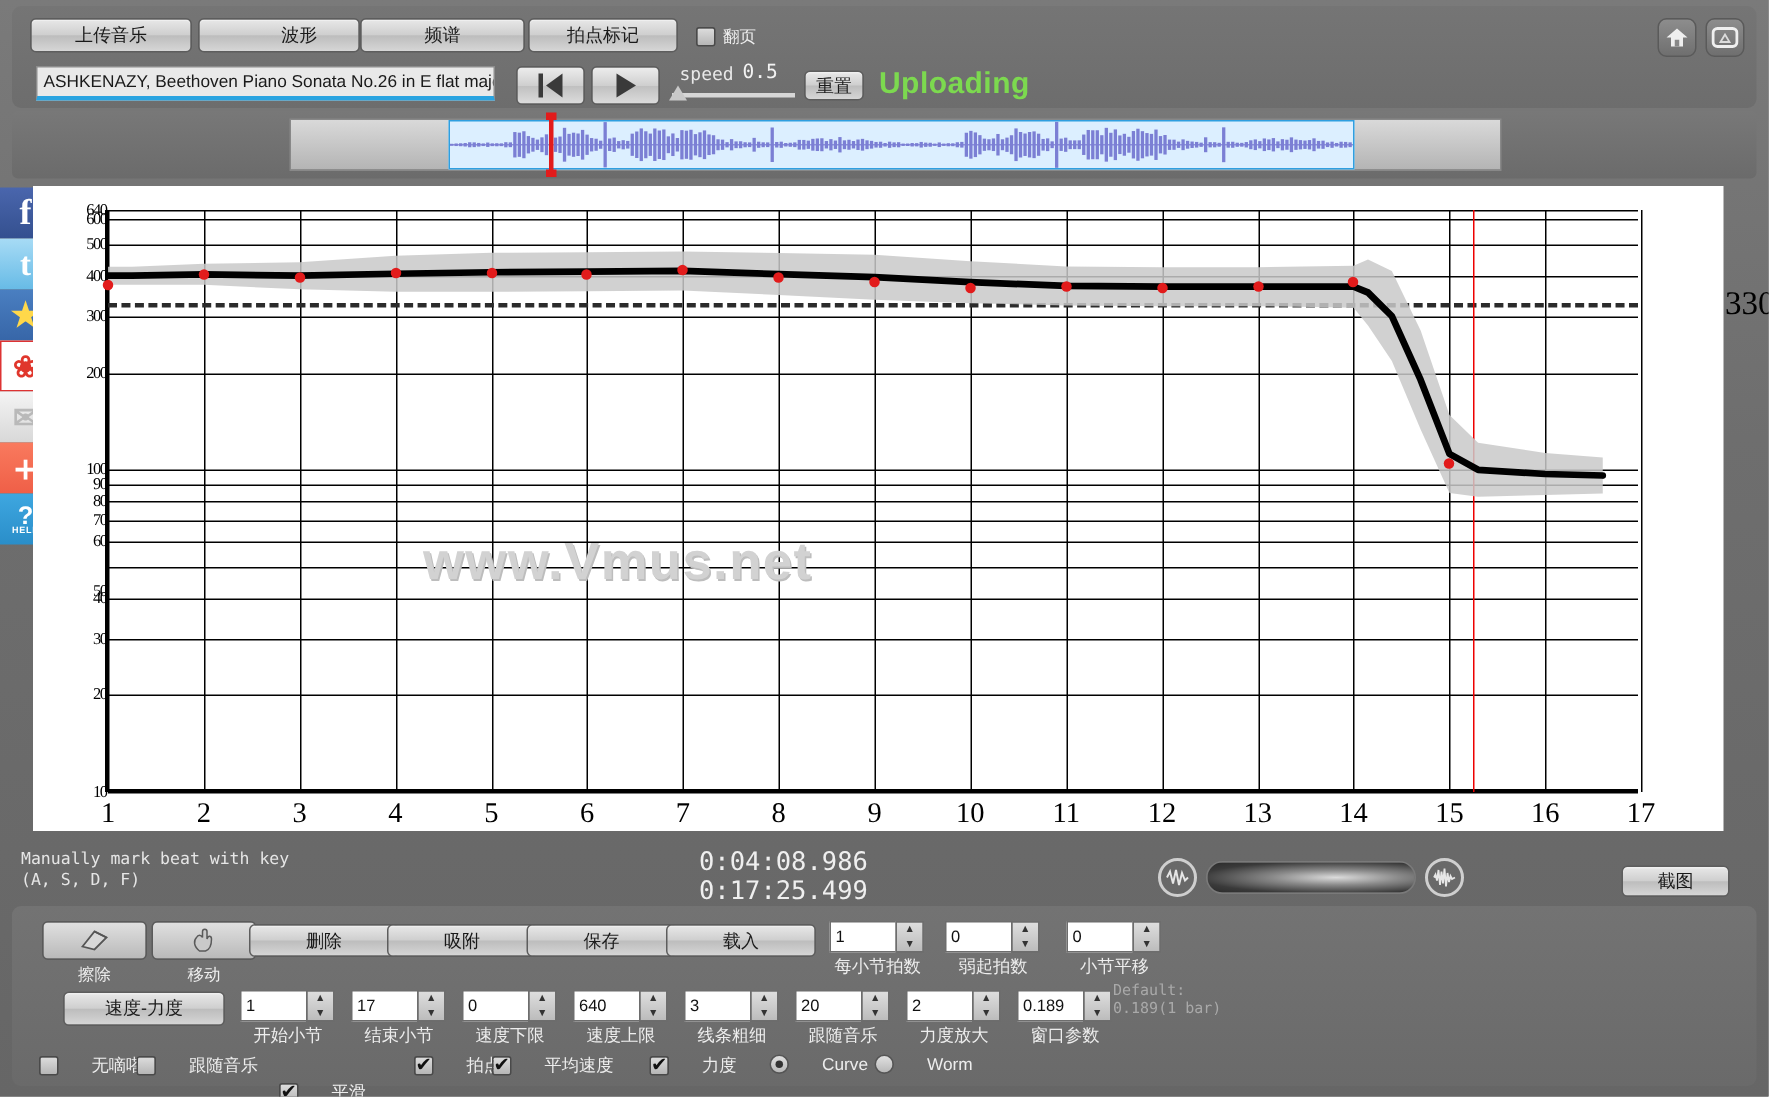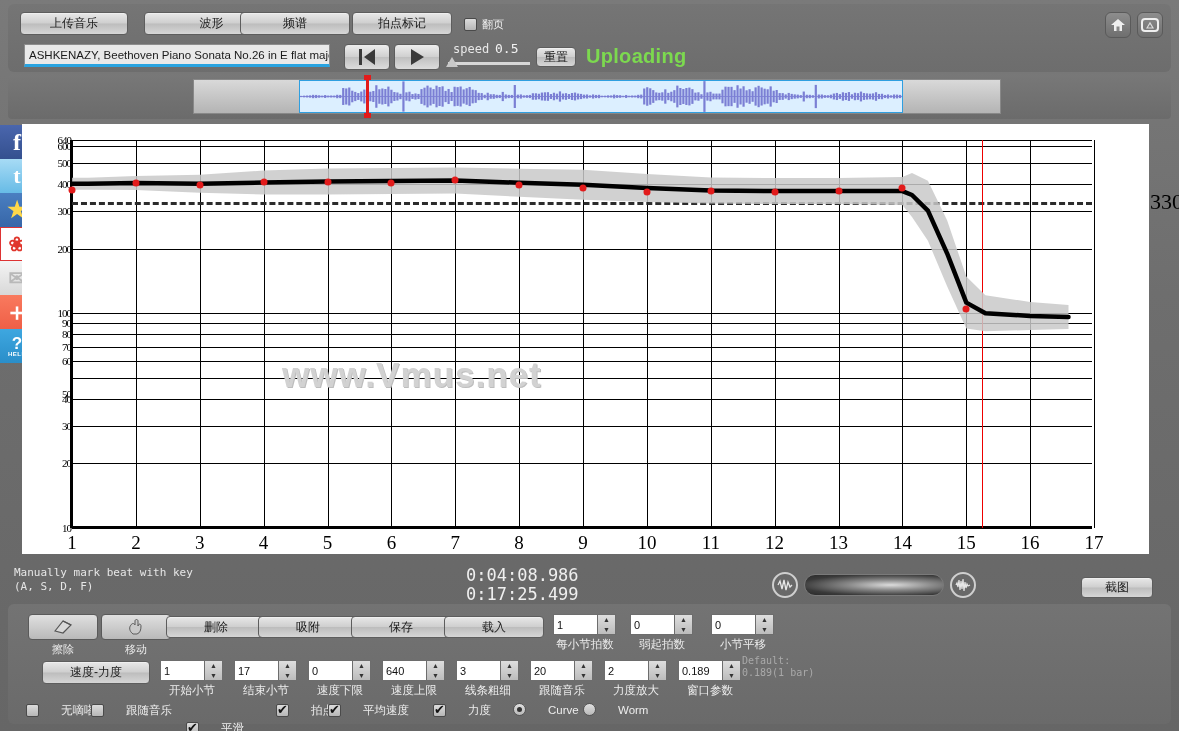--- a/index.html
+++ b/index.html
@@ -29,21 +29,21 @@
     border-radius: 4px;
     color: #1a1a1a;
     font-size: 12px;
     display: flex; align-items: center; justify-content: center;
     cursor: pointer;
     text-align: center;
     box-shadow: 0 1px 0 rgba(255,255,255,.35) inset;
   }
   .topbtn { position: absolute; top: 8px; height: 23px; width: 108px; }
   #b-upload { left: 12px; }
-  #b-wave   { left: 136px; padding-left: 27px; }
+  #b-wave   { left: 124px; padding-left: 27px; }
   #b-spec   { left: 232px; width: 110px;}
   #b-beat   { left: 344px; width: 100px;}
 
   .chkwrap { position: absolute; display: flex; align-items: center; gap: 5px; color: #f0f0f0; font-size: 11px; }
   .cbox {
     width: 13px; height: 13px; border: 1px solid #4a4a4a;
     background: linear-gradient(180deg,#dcdcdc,#b6b6b6);
     border-radius: 2px; position: relative; cursor: pointer;
   }
   .cbox.checked::after{

